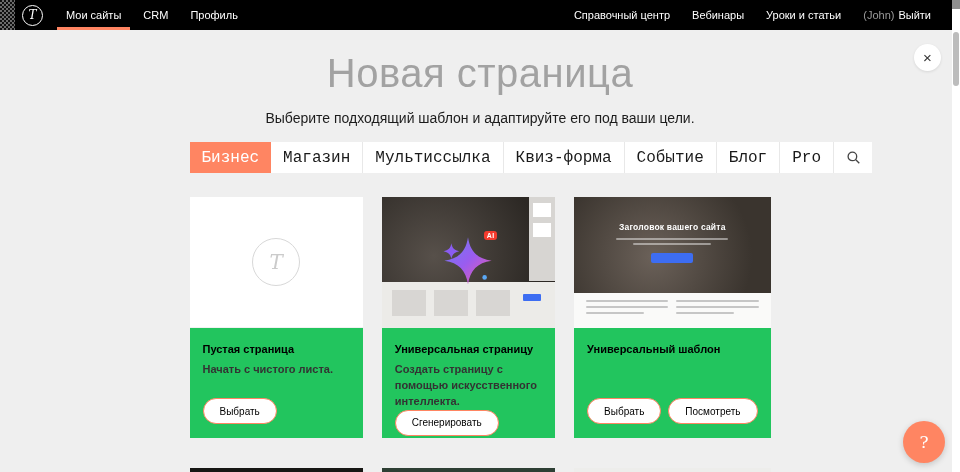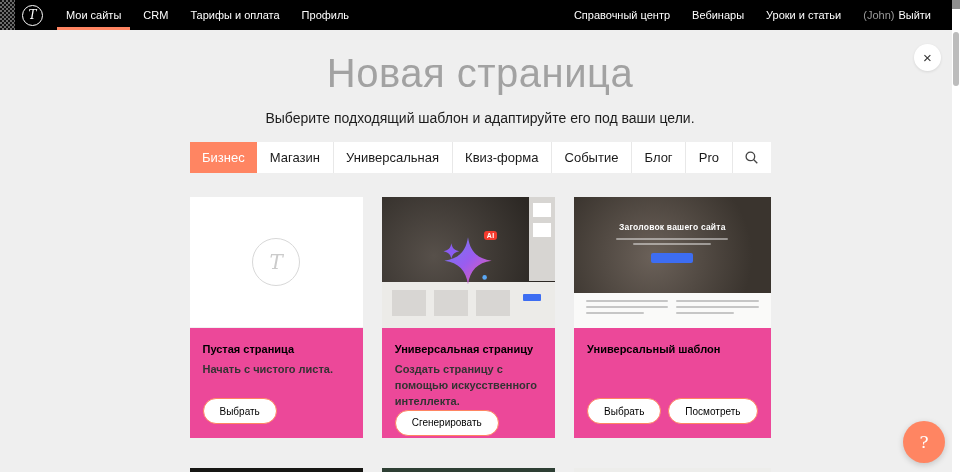--- a/index.html
+++ b/index.html
@@ -28,30 +28,30 @@
   .close-btn { position:absolute; top:44px; right:19px; width:27px; height:27px; border-radius:50%;
                background:#fff; display:flex; align-items:center; justify-content:center;
                font-size:15px; color:#333; box-shadow:0 1px 3px rgba(0,0,0,.10); cursor:pointer; z-index:2; }
   .page-title { margin-top:20px; text-align:center; font-size:40px; line-height:46px; font-weight:300;
                 color:#a2a2a2; letter-spacing:.5px; }
   .page-subtitle { margin-top:14px; text-align:center; font-size:14px; color:#1c1c1c; }
 
   
   .tabs { width:581px; margin:16px auto 0; display:flex; height:31px; background:#fff; }
   .tab { flex:1 1 auto; display:flex; align-items:center; justify-content:center; padding:0 12px;
-         font-size:13px; color:#1a1a1a; white-space:nowrap; border-right:1px solid #e8e8e8;
-         background:#fff; cursor:pointer; }
+         font-size:16px; color:#1a1a1a; white-space:nowrap; border-right:1px solid #e8e8e8;
+         background:#fff; cursor:pointer;font-family:Liberation Mono, monospace; }
   .tab:last-child { border-right:none; }
   .tab.active { background:var(--accent,#ff8562); color:#fff; border-right:none; }
   .tab.search { flex:0 0 38px; padding:0; }
 
   
   .cards { width:581px; margin:24px auto 0; display:grid; grid-template-columns:repeat(3,1fr);
            column-gap:19px; row-gap:30px; }
-  .card { background:#ec4899; height:241px; display:flex; flex-direction:column; }
+  .card { background:#22c55e; height:241px; display:flex; flex-direction:column; }
   .preview { height:131px; position:relative; overflow:hidden; flex:none; cursor:pointer; }
   .card-body { flex:1; display:flex; flex-direction:column; padding:15px 13px 14px; }
   .card-title { font-size:11px; font-weight:bold; color:#000; }
   .card-desc { font-size:11px; color:#333; line-height:1.45; margin-top:7px;font-weight:bold; }
   .actions { margin-top:auto; display:flex; gap:7px; }
   .pill-btn { border:1px solid var(--accent,#ff8562); background:#fff; border-radius:13px; height:26px;
               padding:0 16px; font-size:10px; color:#000; font-family:inherit; cursor:pointer; white-space:nowrap; }
 
   
   .preview-blank { background:#fff; border-bottom:1px solid #f1f1f1; display:flex; align-items:center; justify-content:center; }
@@ -103,21 +103,20 @@
 <body>
 
 <header class="topbar">
   <div class="topbar-pattern"></div>
   <div class="logo-wrap">
     <div class="logo-circle">T</div>
   </div>
   <nav class="nav">
     <div class="nav-item active">Мои сайты</div>
     <div class="nav-item">CRM</div>
-    <div class="nav-item">Тарифы и оплата</div>
     <div class="nav-item">Профиль</div>
   </nav>
   <nav class="nav nav-right">
     <div class="nav-item">Справочный центр</div>
     <div class="nav-item">Вебинары</div>
     <div class="nav-item">Уроки и статьи</div>
     <div class="nav-item">
       <span class="user-name">(John)</span>
       <span>Выйти</span>
     </div>
@@ -126,21 +125,21 @@
 
 <div class="close-btn">
   <span>×</span>
 </div>
 <h1 class="page-title">Новая страница</h1>
 <p class="page-subtitle">Выберите подходящий шаблон и адаптируйте его под ваши цели.</p>
 
 <div class="tabs">
   <div class="tab active">Бизнес</div>
   <div class="tab">Магазин</div>
-  <div class="tab">Универсальная</div>
+  <div class="tab">Мультиссылка</div>
   <div class="tab">Квиз-форма</div>
   <div class="tab">Событие</div>
   <div class="tab">Блог</div>
   <div class="tab">Pro</div>
   <div class="tab search">
     <svg width="13" height="13" viewBox="0 0 13 13">
       <circle cx="5.4" cy="5.4" r="4.3" fill="none" stroke="#444" stroke-width="1.3"></circle>
       <line x1="8.8" y1="8.8" x2="12.3" y2="12.3" stroke="#444" stroke-width="1.3"></line>
     </svg>
   </div>

